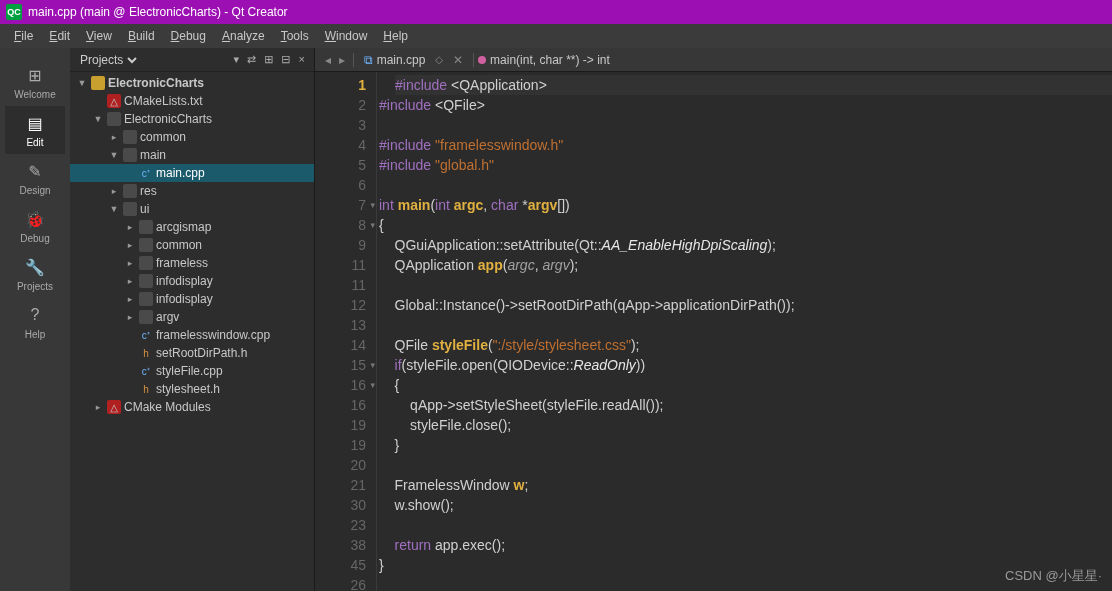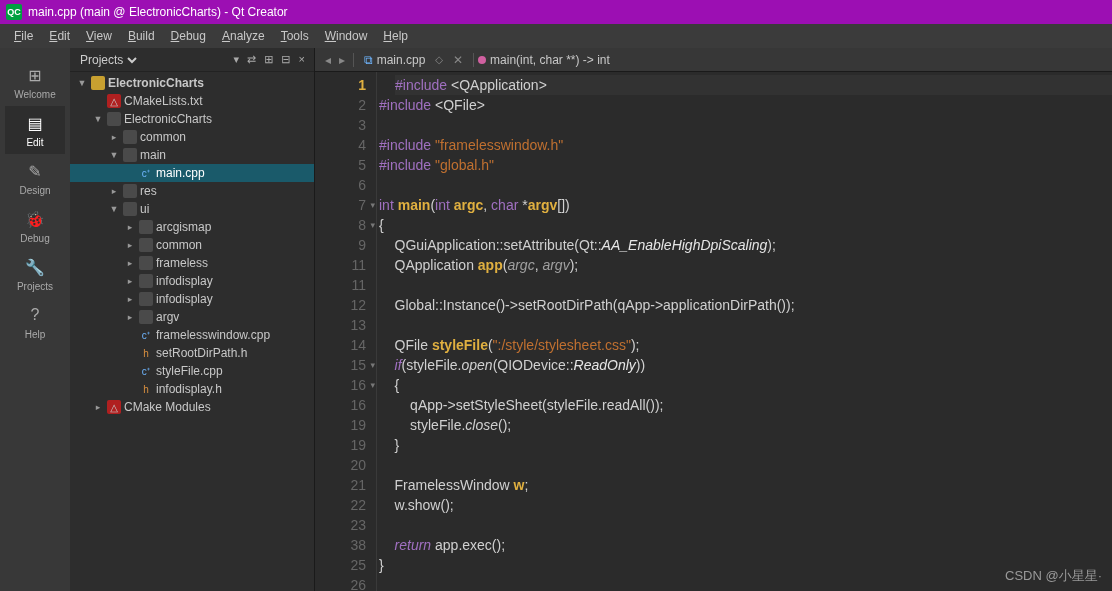--- a/index.html
+++ b/index.html
@@ -47,21 +47,21 @@
 .codelines .line { height:20px; }
 .line.cur { background:#323232;margin-left:16px; }
 .c-hash { color:#a070c0; }
 .c-kw { color:#a070c0; }
 .c-id { color:#d0d0d0; }
 .c-fn { color:#e0b040; font-weight:bold; }
 .c-str { color:#c07030; }
 .c-op { color:#d0d0d0; }
 .c-enum { color:#e5e5e5; font-style:italic; }
 .c-param { color:#a0a0a0; font-style:italic; }
-.c-it { font-style:italic; }
+.c-it { }
 .watermark { position:absolute; right:10px; bottom:6px; color:#9a9a9a; font-size:13px; pointer-events:none; }
 </style>
 </head>
 <body>
 
 <div class="titlebar">
   <div class="logo">QC</div>
   <span>main.cpp (main @ ElectronicCharts) - Qt Creator</span>
 </div>
 
@@ -198,21 +198,21 @@
           <span>setRootDirPath.h</span>
         </div>
         <div class="tree-row" style="padding-left: 54px;">
           <span class="arrow"></span>
           <span class="icon ic-cpp">c⁺</span>
           <span>styleFile.cpp</span>
         </div>
         <div class="tree-row" style="padding-left: 54px;">
           <span class="arrow"></span>
           <span class="icon ic-h">h</span>
-          <span>infodisplay.h</span>
+          <span>stylesheet.h</span>
         </div>
         <div class="tree-row" style="padding-left: 22px;">
           <span class="arrow">▸</span>
           <span class="icon ic-cmake">△</span>
           <span>CMake Modules</span>
         </div>
       </div>
   </div>
 
   <div class="editor">
@@ -252,24 +252,24 @@
           <div class="ln">14</div>
           <span class="fold" style="top: 283px;">▾</span>
           <div class="ln">15</div>
           <span class="fold" style="top: 303px;">▾</span>
           <div class="ln">16</div>
           <div class="ln">16</div>
           <div class="ln">19</div>
           <div class="ln">19</div>
           <div class="ln">20</div>
           <div class="ln">21</div>
-          <div class="ln">22</div>
+          <div class="ln">30</div>
           <div class="ln">23</div>
           <div class="ln">38</div>
-          <div class="ln">25</div>
+          <div class="ln">45</div>
           <div class="ln">26</div>
         </div>
       <div class="codelines" id="codelines"><div class="line cur"><span class="c-hash">#include </span><span class="c-op">&lt;</span><span class="c-id">QApplication</span><span class="c-op">&gt;</span></div><div class="line"><span class="c-hash">#include </span><span class="c-op">&lt;</span><span class="c-id">QFile</span><span class="c-op">&gt;</span></div><div class="line">&nbsp;</div><div class="line"><span class="c-hash">#include </span><span class="c-str">"framelesswindow.h"</span></div><div class="line"><span class="c-hash">#include </span><span class="c-str">"global.h"</span></div><div class="line">&nbsp;</div><div class="line"><span class="c-kw">int </span><span class="c-fn">main</span><span class="c-op">(</span><span class="c-kw">int </span><span class="c-fn">argc</span><span class="c-op">, </span><span class="c-kw">char </span><span class="c-op">*</span><span class="c-fn">argv</span><span class="c-op">[])</span></div><div class="line"><span class="c-op">{</span></div><div class="line"><span class="c-id">    QGuiApplication</span><span class="c-op">::</span><span class="c-id">setAttribute</span><span class="c-op">(</span><span class="c-id">Qt</span><span class="c-op">::</span><span class="c-enum">AA_EnableHighDpiScaling</span><span class="c-op">);</span></div><div class="line"><span class="c-id">    QApplication </span><span class="c-fn">app</span><span class="c-op">(</span><span class="c-param">argc</span><span class="c-op">, </span><span class="c-param">argv</span><span class="c-op">);</span></div><div class="line">&nbsp;</div><div class="line"><span class="c-id">    Global</span><span class="c-op">::</span><span class="c-id">Instance</span><span class="c-op">()-&gt;</span><span class="c-id">setRootDirPath</span><span class="c-op">(</span><span class="c-id">qApp</span><span class="c-op">-&gt;</span><span class="c-id">applicationDirPath</span><span class="c-op">());</span></div><div class="line">&nbsp;</div><div class="line"><span class="c-id">    QFile </span><span class="c-fn">styleFile</span><span class="c-op">(</span><span class="c-str">":/style/stylesheet.css"</span><span class="c-op">);</span></div><div class="line"><span class="c-op">    </span><span class="c-kw c-it">if</span><span class="c-op">(</span><span class="c-id">styleFile</span><span class="c-op">.</span><span class="c-id c-it">open</span><span class="c-op">(</span><span class="c-id">QIODevice</span><span class="c-op">::</span><span class="c-enum">ReadOnly</span><span class="c-op">))</span></div><div class="line"><span class="c-op">    {</span></div><div class="line"><span class="c-id">        qApp</span><span class="c-op">-&gt;</span><span class="c-id">setStyleSheet</span><span class="c-op">(</span><span class="c-id">styleFile</span><span class="c-op">.</span><span class="c-id">readAll</span><span class="c-op">());</span></div><div class="line"><span class="c-id">        styleFile</span><span class="c-op">.</span><span class="c-id c-it">close</span><span class="c-op">();</span></div><div class="line"><span class="c-op">    }</span></div><div class="line">&nbsp;</div><div class="line"><span class="c-id">    FramelessWindow </span><span class="c-fn">w</span><span class="c-op">;</span></div><div class="line"><span class="c-id">    w</span><span class="c-op">.</span><span class="c-id">show</span><span class="c-op">();</span></div><div class="line">&nbsp;</div><div class="line"><span class="c-op">    </span><span class="c-kw c-it">return</span><span class="c-id"> app</span><span class="c-op">.</span><span class="c-id">exec</span><span class="c-op">();</span></div><div class="line"><span class="c-op">}</span></div><div class="line">&nbsp;</div></div>
     </div>
   </div>
 </div>
 
 <div class="watermark">CSDN @小星星·</div>
 
 </body></html>

